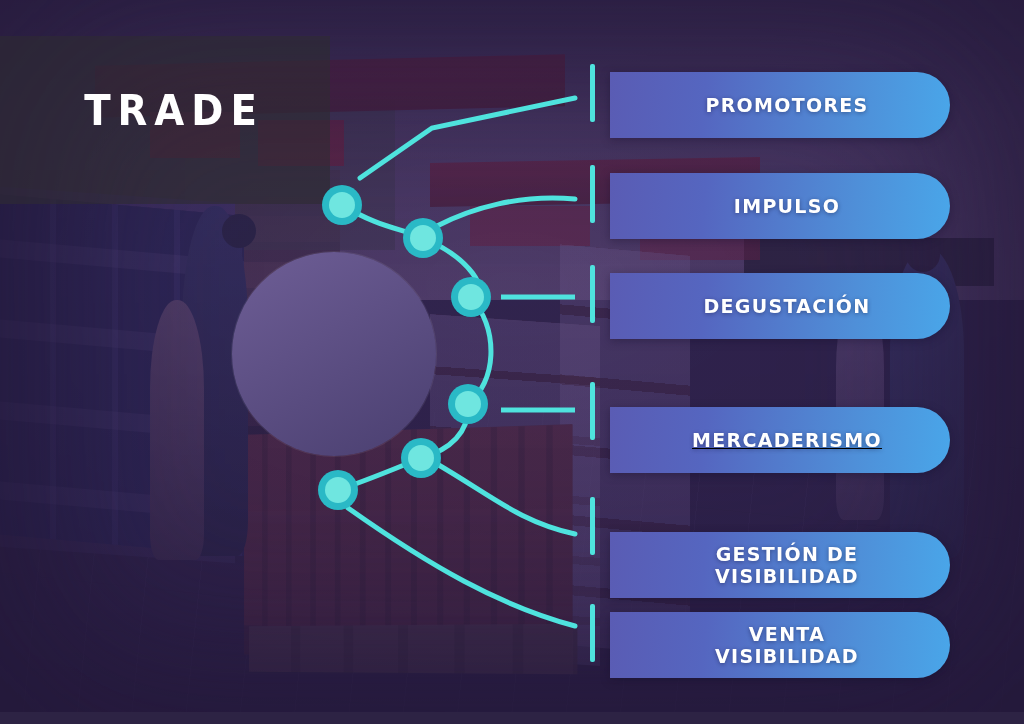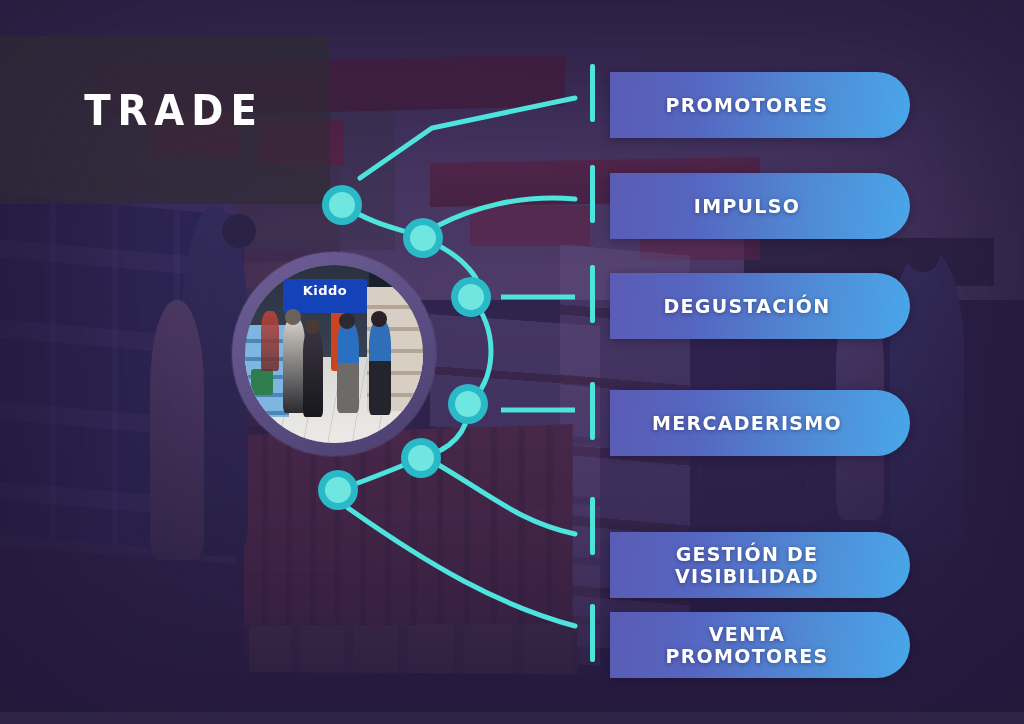--- a/index.html
+++ b/index.html
@@ -199,21 +199,21 @@
   .ph-bin{left:6px;top:104px;width:22px;height:26px;background:#2e7d4f;border-radius:3px;}
   .pp{position:absolute;border-radius:40% 40% 12% 12%/28% 28% 8% 8%;}
 
   
   .pill{
     position:absolute;left:610px;
     width:300px;height:66px;
     border-radius:0 40px 40px 0;
     background:linear-gradient(95deg,#5a5cb4 0%,#5566c0 28%,#4f8fd8 72%,#49a6e9 100%);
     box-shadow:0 2px 10px rgba(18,12,40,.35);
-    display:flex;align-items:center;justify-content:center;
+    display:flex;align-items:center;justify-content:center;padding-left:40px;
   }
   .pill-label{
     color:#ffffff;
     font-weight:700;
     font-size:19px;
     letter-spacing:1.3px;
     text-align:center;
     line-height:1.18;
     text-shadow:0 1px 4px rgba(20,20,60,.45);
     font-family:"DejaVu Sans", sans-serif;
@@ -286,42 +286,20 @@
     <div class="bg-tint2"></div>
     <div class="bg-vignette"></div>
   </div>
 
   <div class="title-panel"></div>
   <div class="title">
     <span class="l1">TRADE</span>
   </div>
 
   <div class="photo-ring"></div>
-  <div class="photo-circle">
-    <div class="ph ph-backwall"></div>
-    <div class="ph ph-floor"></div>
-    <div class="ph ph-floorlines"></div>
-    <div class="ph ph-door"></div>
-    <div class="ph ph-shelfR"></div>
-    <div class="ph ph-shelfL"></div>
-    <div class="ph ph-rack"></div>
-    <div class="ph ph-bin"></div>
-    <div class="ph ph-kiddo"></div>
-    <div class="ph-kiddo-txt">Kiddo</div>
-
-    <div class="pp" style="left:38px;top:52px;width:22px;height:96px;background:linear-gradient(180deg,#d8d4cc,#2a2a30);"></div>
-    <div class="pp" style="left:40px;top:44px;width:16px;height:16px;border-radius:50%;background:#6b6158;"></div>
-    <div class="pp" style="left:58px;top:62px;width:20px;height:90px;background:linear-gradient(180deg,#3a3440,#17171d);"></div>
-    <div class="pp" style="left:60px;top:54px;width:15px;height:15px;border-radius:50%;background:#4a3a32;"></div>
-    <div class="pp" style="left:92px;top:56px;width:22px;height:92px;background:linear-gradient(180deg,#2b6fc0 0 46%,#6e6a68 46%);"></div>
-    <div class="pp" style="left:94px;top:48px;width:16px;height:16px;border-radius:50%;background:#2b2a33;"></div>
-    <div class="pp" style="left:124px;top:54px;width:22px;height:96px;background:linear-gradient(180deg,#2f6fb8 0 44%,#24242c 44%);"></div>
-    <div class="pp" style="left:126px;top:46px;width:16px;height:16px;border-radius:50%;background:#2b2028;"></div>
-    <div class="pp" style="left:16px;top:46px;width:18px;height:60px;background:linear-gradient(180deg,#c2453c,#6c2b28);opacity:.85;"></div>
-  </div>
 
   <svg id="wires" viewBox="0 0 1024 724">
     <path class="wire" d="M 342 205 C 380 228 400 228 423 238 C 470 258 492 292 471 297 C 500 332 496 382 468 404 C 470 432 450 450 421 458 C 392 470 368 480 338 490"></path>
 
     <path class="wire" d="M 360 178 L 432 128 L 575 98"></path>
     <path class="wire" d="M 437 226 C 472 208 520 194 575 199"></path>
     <path class="wire-thin" d="M 501 297 L 575 297"></path>
     <path class="wire-thin" d="M 501 410 L 575 410"></path>
     <path class="wire" d="M 437 464 C 492 496 520 522 575 534"></path>
     <path class="wire" d="M 348 508 C 430 566 500 606 575 626"></path>
@@ -364,26 +342,26 @@
   <div id="pills">
       <div class="pill" style="top: 72px;">
         <span class="pill-label">PROMOTORES</span>
       </div>
       <div class="pill" style="top: 173px;">
         <span class="pill-label">IMPULSO</span>
       </div>
       <div class="pill" style="top: 273px;">
         <span class="pill-label">DEGUSTACIÓN</span>
       </div>
-      <div class="pill" style="top: 390px;">
+      <div class="pill" style="top: 407px; text-decoration: underline;">
         <span class="pill-label">MERCADERISMO</span>
       </div>
       <div class="pill" style="top: 532px;">
         <span class="pill-label">GESTIÓN DE
 VISIBILIDAD</span>
       </div>
       <div class="pill" style="top: 612px;">
         <span class="pill-label">VENTA
-PROMOTORES</span>
+VISIBILIDAD</span>
       </div>
     </div>
 
 </div>
 
 </body></html>

